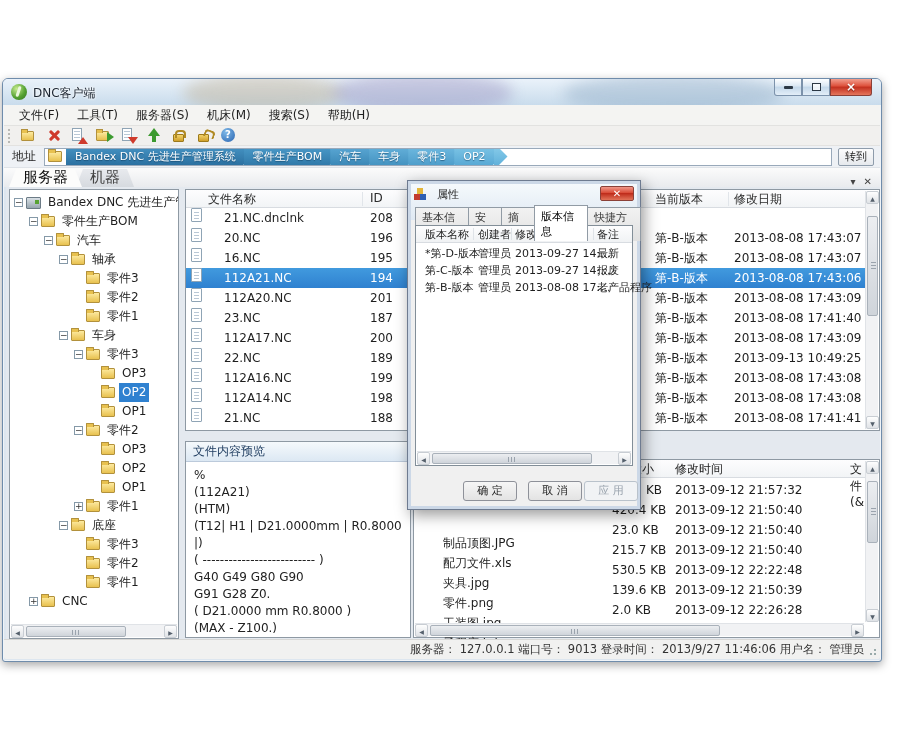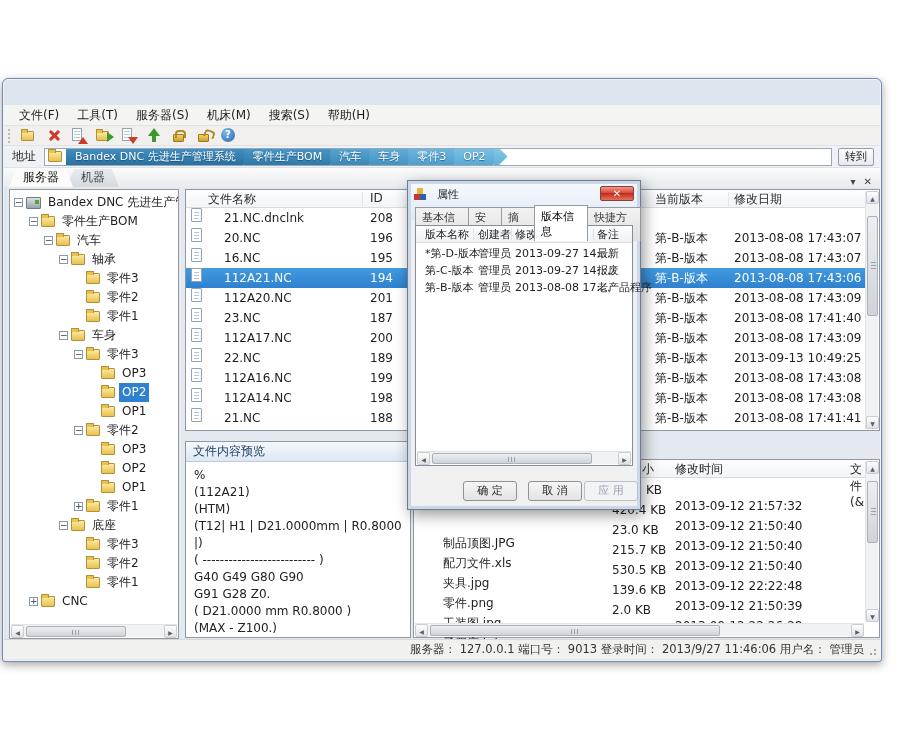--- a/index.html
+++ b/index.html
@@ -53,21 +53,21 @@
     text-shadow:0 1px 1px rgba(0,40,70,.5);white-space:nowrap;}
   .c0{background:linear-gradient(#4390c0,#2a6f9f);} .c1{background:linear-gradient(#4897c6,#2f78a8);}
   .c2{background:linear-gradient(#58a5d2,#3a87b6);} .c3{background:linear-gradient(#62aed8,#4392c0);}
   .c4{background:linear-gradient(#6cb7de,#4d9dca);} .c5{background:linear-gradient(#79c2e4,#57a8d4);}
   .crumb-end{width:14px;background:linear-gradient(#84c9e8,#5fb0da);margin-right:0;
     clip-path:polygon(0 0,5px 0,14px 50%,5px 100%,0 100%);}
   .go-btn{width:36px;height:18px;margin-right:6px;border:1px solid #8e9cab;border-radius:2px;
     background:linear-gradient(#fcfcfc,#e6e9ed);font-size:11px;text-align:center;line-height:16px;}
   .tabstrip{position:absolute;left:1px;top:89px;right:1px;height:19px;
     background:linear-gradient(#fbfbfb,#e9ebee);display:flex;align-items:flex-end;padding-left:5px;}
-  .vtab{height:18px;line-height:17px;font-size:12px;padding:0 14px;margin-right:-6px;
+  .vtab{height:18px;line-height:17px;font-size:15px;padding:0 14px;margin-right:-6px;
     background:linear-gradient(#e8eaee,#d6dadf);color:#444;
     clip-path:polygon(7px 0,calc(100% - 7px) 0,100% 100%,0 100%);
     filter:drop-shadow(0 0 1px #9aa6b2);}
   .vtab.active{background:#fcfcfb;color:#111;z-index:2;}
   .strip-icons{margin-left:auto;display:flex;gap:8px;align-items:center;padding-right:8px;font-size:10px;color:#444;}
   
   .content{position:absolute;left:3px;top:108px;width:874px;height:452px;background:#e4e9ef;}
   .panel{position:absolute;background:#fff;border:1px solid #8e99a3;}
   .tree-panel{left:3px;top:2px;width:170px;height:450px;overflow:hidden;}
   .tree-nodes{position:absolute;left:0;top:3px;right:0;bottom:15px;overflow:hidden;}
@@ -119,21 +119,21 @@
   .pv-body{padding:5px 0 0 8px;font-size:12px;line-height:17px;color:#222;}
   
   .attach-panel{left:407px;top:272px;width:467px;height:179px;}
   .at-head{position:absolute;left:0;top:0;right:14px;height:18px;
     background:linear-gradient(#fdfdfe,#f2f4f6);border-bottom:1px solid #d8dce1;font-size:12px;}
   .at-head span{position:absolute;top:1px;}
   .a-h0{left:216px;} .a-h1{left:261px;} .a-h2{left:436px;}
   .at-rows{position:absolute;left:0;top:20px;right:14px;text-align:right;}
   .arow{position:relative;height:20px;line-height:20px;font-size:12px;}
   .arow span{position:absolute;top:0;white-space:nowrap;}
-  .a-name{left:29px;margin-top:33px;} .a-size{left:198px;} .a-time{left:261px;margin-top:16px;}
+  .a-name{left:29px;margin-top:33px;} .a-size{left:198px;} .a-time{left:261px;}
   .arow.covered .a-size{left:232px;}
   
   .dialog{position:absolute;left:404px;top:101px;width:234px;height:330px;background:#f0f0f0;
     border:1px solid #6e7b90;z-index:50;
     box-shadow:inset 0 0 0 3px #ccd8e7,3px 5px 14px rgba(0,0,0,.4);}
   .dlg-title{position:absolute;left:3px;top:3px;right:3px;height:36px;
     background:linear-gradient(#f5f9fc,#dfe9f3);}
   .dlg-ico{position:absolute;left:6px;top:4px;width:6px;height:6px;background:#e3b53a;
     box-shadow:-3px 6px 0 #c23b2e,3px 6px 0 #2d5fb3;}
   .dlg-title-text{position:absolute;left:26px;top:3px;font-size:11px;color:#222;}
@@ -197,20 +197,38 @@
   .padlock.open::before{left:5px;transform:rotate(20deg);}
   .help-circle{position:absolute;left:1px;top:1px;width:14px;height:14px;border-radius:50%;
     background:radial-gradient(circle at 35% 30%,#7db8e8,#2a64b0);color:#fff;font-size:10px;
     font-weight:bold;text-align:center;line-height:14px;}
 </style>
 </head>
 <body>
 
 <div class="window">
 
+  <div class="titlebar">
+    <div class="blob" style="left:180px;top:-6px;width:160px;height:40px;background:#b9a27c;"></div>
+    <div class="blob" style="left:330px;top:-8px;width:180px;height:44px;background:#8b7fb5;"></div>
+    <div class="blob" style="left:560px;top:-6px;width:220px;height:42px;background:#7f9ebb;"></div>
+    <div class="app-icon"></div>
+    <div class="title-text">DNC客户端</div>
+    <div class="cap-btns">
+      <div class="cap-btn min">
+          <span class="g-min"></span>
+        </div>
+      <div class="cap-btn">
+          <span class="g-rest"></span>
+        </div>
+      <div class="cap-btn close">
+          <span class="g-close">×</span>
+        </div>
+    </div>
+  </div>
 
   <div class="menubar">
       <div class="menu-item">文件(F)</div>
       <div class="menu-item">工具(T)</div>
       <div class="menu-item">服务器(S)</div>
       <div class="menu-item">机床(M)</div>
       <div class="menu-item">搜索(S)</div>
       <div class="menu-item">帮助(H)</div>
     </div>
 

